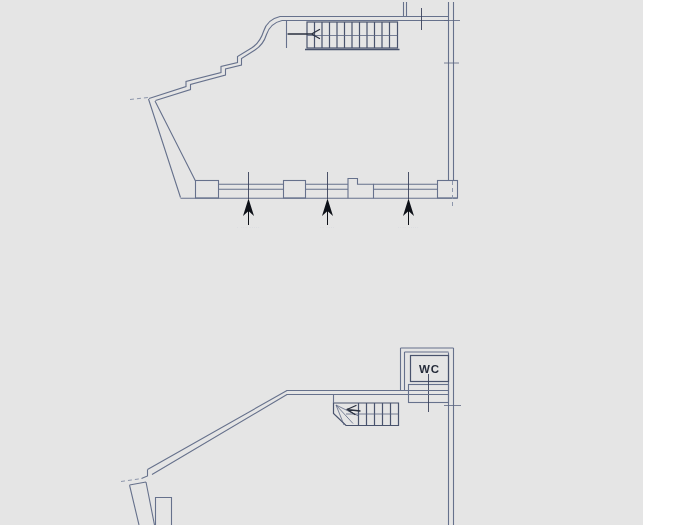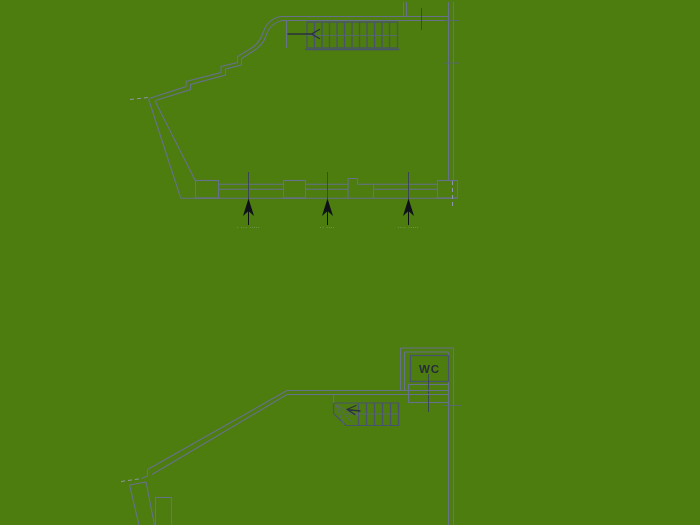--- a/index.html
+++ b/index.html
@@ -1,17 +1,17 @@
 <!DOCTYPE html>
 <html><head>
 <meta charset="utf-8">
 <style>
   html,body{margin:0;padding:0;background:#ffffff;}
   body{width:700px;height:525px;overflow:hidden;font-family:"Liberation Sans",sans-serif;}
-  .canvas{position:relative;width:700px;height:525px;background:#4d7c0f;}
+  .canvas{position:relative;width:643px;height:525px;background:#e5e5e5;}
   svg{display:block;}
   .wall{stroke:#66718c;stroke-width:1.1;fill:none;}
   .wall-dark{stroke:#49536d;stroke-width:1.2;fill:none;}
   .thin{stroke:#5a6582;stroke-width:0.8;fill:none;}
   .tick{stroke:#39415a;stroke-width:0.9;fill:none;}
   .dashed{stroke:#8d96ab;stroke-width:1;fill:none;stroke-dasharray:4 3;}
   .arrow-fill{fill:#0e1118;stroke:none;}
   .arrow-line{stroke:#0e1118;stroke-width:1;fill:none;}
   .stair-arrow{stroke:#2a303f;stroke-width:1.3;fill:none;stroke-linecap:round;}
   .wc-text{font-family:"Liberation Sans",sans-serif;font-weight:bold;font-size:11.5px;fill:#262c3a;letter-spacing:1px;}

